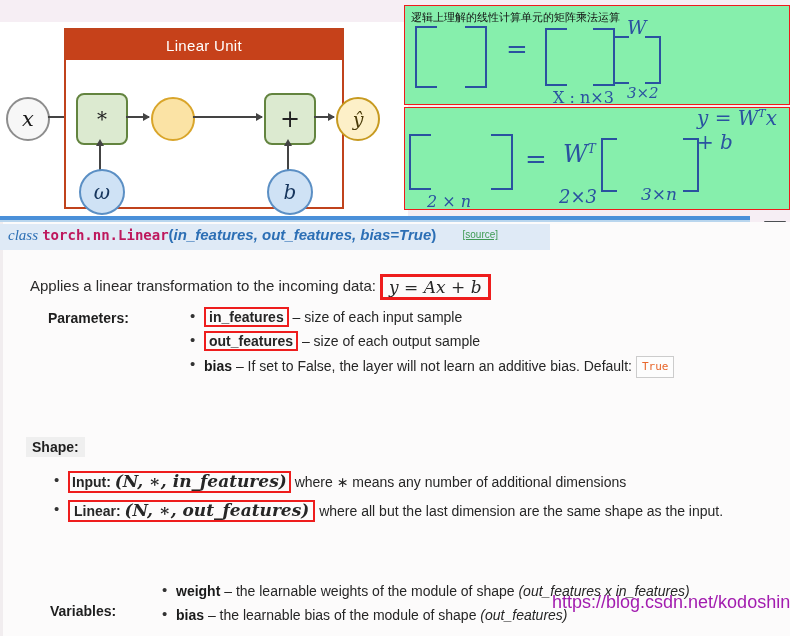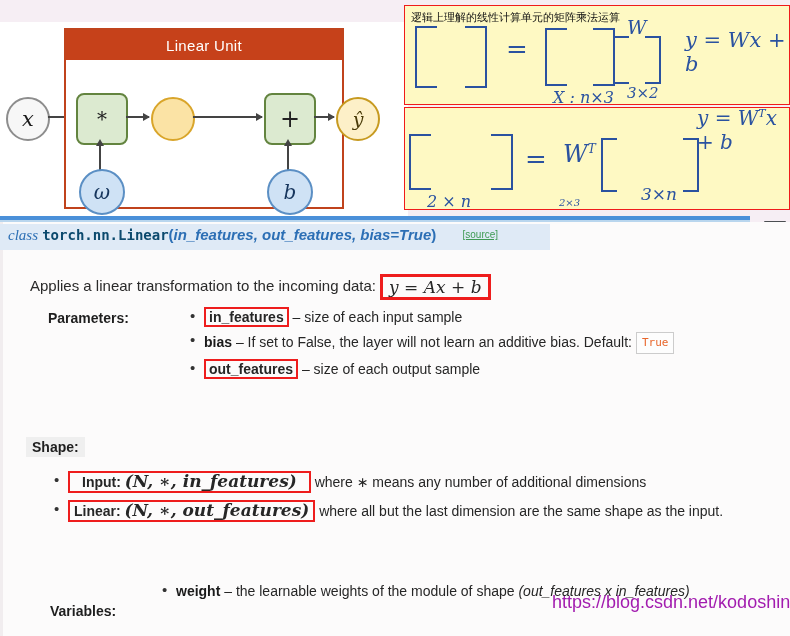--- a/index.html
+++ b/index.html
@@ -38,40 +38,40 @@
   .n-w{left:79px;top:147px;width:42px;height:42px;background:#cfe2f5;border:2px solid #5b8fc4;font-size:20px;color:#17365d;}
   .n-b{left:267px;top:147px;width:42px;height:42px;background:#cfe2f5;border:2px solid #5b8fc4;font-size:20px;color:#17365d;}
   .arrow{position:absolute;background:#444;height:1.6px;}
   .arrow::after{content:"";position:absolute;right:-1px;top:-3.2px;
     border-left:7px solid #444;border-top:4px solid transparent;border-bottom:4px solid transparent;}
   .arrow-v{position:absolute;background:#444;width:1.6px;}
   .arrow-v::after{content:"";position:absolute;left:-3.2px;top:-7px;
     border-bottom:7px solid #444;border-left:4px solid transparent;border-right:4px solid transparent;}
 
   
-  .note{position:absolute;background:#fef9c3;border:1.6px solid #ef1b1b;box-sizing:border-box;overflow:hidden;}
+  .note{position:absolute;background:#86efac;border:1.6px solid #ef1b1b;box-sizing:border-box;overflow:hidden;}
   .note-1{left:404px;top:5px;width:386px;height:100px;}
   .note-2{left:404px;top:107px;width:386px;height:103px;}
   .cn-label{position:absolute;font-family:"DejaVu Sans", sans-serif;font-size:11px;color:#111;white-space:nowrap;}
   .hw{position:absolute;color:#2a52a0;font-family:"DejaVu Serif", serif;}
   .brk{position:absolute;border:2.2px solid #2a52a0;width:22px;box-sizing:border-box;}
   .brk.l{border-right:none;}
   .brk.r{border-left:none;}
 
   
   .sep{position:absolute;left:0;top:216px;width:750px;height:4px;background:#4a90d9;}
   .sep-shadow{position:absolute;left:0;top:220px;width:750px;height:2px;background:#b9d6ee;}
   .corner-mark{position:absolute;left:764px;top:221px;width:22px;height:7px;background:#4b4f52;border-radius:1px;}
 
   
   .docs{position:absolute;left:0;top:222px;width:790px;height:414px;background:#fcfbfb;}
   .sigbar{position:absolute;left:0;top:2px;width:550px;height:26px;background:#dfeaf6;}
   .sig{position:absolute;left:8px;top:4px;font-size:15px;white-space:nowrap;}
   .kw{color:#2c6fb5;font-style:italic;font-family:"Liberation Serif", serif;}
-  .mono{font-family:"DejaVu Sans Mono", monospace;font-weight:bold;color:#0c4a6e;font-size:14px;}
+  .mono{font-family:"DejaVu Sans Mono", monospace;font-weight:bold;color:#be185d;font-size:14px;}
   .arg{color:#2c6fb5;font-style:italic;font-weight:bold;font-family:"Liberation Sans", sans-serif;}
   .paren{color:#2c6fb5;font-weight:bold;}
   .srclink{color:#3f9a54;font-size:10px;margin-left:22px;vertical-align:2px;}
 
   .intro{position:absolute;left:30px;top:52px;font-size:15px;color:#2a2a2a;}
   .mathbox{display:inline-block;border:3px solid #ee1d1d;padding:0px 6px;margin-left:4px;
            font-family:"DejaVu Serif", serif;font-size:17px;color:#272727;vertical-align:-2px;}
   .mi{font-style:italic;}
 
   .row{position:absolute;display:flex;}
@@ -135,24 +135,23 @@
 
       <div class="hw" style="left:101px;top:28px;font-size:26px;">=</div>
 
       <div class="brk l" style="left:140px;top:22px;height:58px;"></div>
       <div class="brk r" style="left:188px;top:22px;height:58px;"></div>
 
       <div class="hw" style="left:222px;top:10px;font-size:19px;font-style:italic;">W</div>
       <div class="brk l" style="left:208px;top:30px;height:48px;width:16px;"></div>
       <div class="brk r" style="left:240px;top:30px;height:48px;width:16px;"></div>
 
-      <div class="hw" style="left:280px;top:22px;font-size:21px;font-style:italic;">y = Wx + b</div>
 
       <div class="hw" style="left:8px;top:82px;font-size:11px;font-style:italic;margin-top:28px;">y : n×2</div>
-      <div class="hw" style="left:148px;top:82px;font-size:16px;font-style:italic;">X : n×3</div>
+      <div class="hw" style="left:148px;top:82px;font-size:16px;">X : n×3</div>
       <div class="hw" style="left:222px;top:78px;font-size:15px;font-style:italic;">3×2</div>
     </div>
 
     <div class="note note-2">
       <div class="hw" style="left:292px;top:-2px;font-size:20px;font-style:italic;">
         <span>y = W</span><sup style="font-size:11px">T</sup><span>x + b</span>
       </div>
 
       <div class="brk l" style="left:4px;top:26px;height:56px;"></div>
       <div class="brk r" style="left:86px;top:26px;height:56px;"></div>
@@ -160,21 +159,21 @@
       <div class="hw" style="left:120px;top:36px;font-size:26px;">=</div>
 
       <div class="hw" style="left:158px;top:32px;font-size:24px;font-style:italic;">
         <span>W</span><sup style="font-size:12px">T</sup>
       </div>
 
       <div class="brk l" style="left:196px;top:30px;height:54px;width:16px;"></div>
       <div class="brk r" style="left:278px;top:30px;height:54px;width:16px;"></div>
 
       <div class="hw" style="left:22px;top:84px;font-size:16px;font-style:italic;">2 × n</div>
-      <div class="hw" style="left:154px;top:78px;font-size:10px;font-style:italic;margin-top:11px;">2×3</div>
+      <div class="hw" style="left:154px;top:78px;font-size:18px;font-style:italic;">2×3</div>
       <div class="hw" style="left:236px;top:76px;font-size:17px;font-style:italic;">3×n</div>
 
     </div>
   </div>
 
   <div class="sep"></div>
   <div class="sep-shadow"></div>
   <div class="corner-mark"></div>
 
   <div class="docs">
@@ -193,48 +192,51 @@
 
     <div class="row" style="left:48px;top:88px;">
       <span class="lbl">Parameters:</span>
     </div>
     <div style="position:absolute;left:188px;top:86px;width:580px;">
       <ul class="items">
         <li>
           <span class="hl">in_features</span><span> – size of each input sample</span>
         </li>
         <li>
+          <span class="hl">out_features</span><span> – size of each output sample</span>
+        </li>
+        <li>
           <span class="code-b">bias</span><span> – If set to False, the layer will not learn an additive bias. Default: </span><span class="truebox">True</span>
-        </li>
-        <li>
-          <span class="hl">out_features</span><span> – size of each output sample</span>
         </li>
       </ul>
     </div>
 
     <div style="position:absolute;left:26px;top:216px;">
       <span class="lbl lbl-shade">Shape:</span>
     </div>
     <div style="position:absolute;left:52px;top:250px;width:730px;">
       <ul class="items">
         <li style="margin-bottom:10px;">
-          <span class="hl" style="padding:1px 12px;"><span>Input: </span><span class="shapeformula it">(N, ∗, in_features)</span></span><span> where ∗ means any number of additional dimensions</span>
+          <span class="hl" style="padding:1px 2px;"><span>Input: </span><span class="shapeformula it">(N, ∗, in_features)</span></span><span> where ∗ means any number of additional dimensions</span>
         </li>
         <li>
           <span class="hl" style="padding:1px 4px;"><span>Linear: </span><span class="shapeformula it">(N, ∗, out_features)</span></span><span> where all but the last dimension are the same shape as the input.</span>
         </li>
       </ul>
     </div>
 
     <div style="position:absolute;left:50px;top:364px;margin-top:16px;">
       <span class="lbl">Variables:</span>
     </div>
     <div style="position:absolute;left:160px;top:360px;width:620px;">
       <ul class="items">
         <li>
           <span class="code-b">weight</span><span> – the learnable weights of the module of shape </span><span class="it">(out_features x in_features)</span>
         </li>
+        <li>
+          <span class="code-b">bias</span><span> – the learnable bias of the module of shape </span><span class="it">(out_features)</span>
+        </li>
       </ul>
     </div>
   </div>
 
   <div class="watermark">https://blog.csdn.net/kodoshinichi</div>
 </div>
 
 </body></html>

